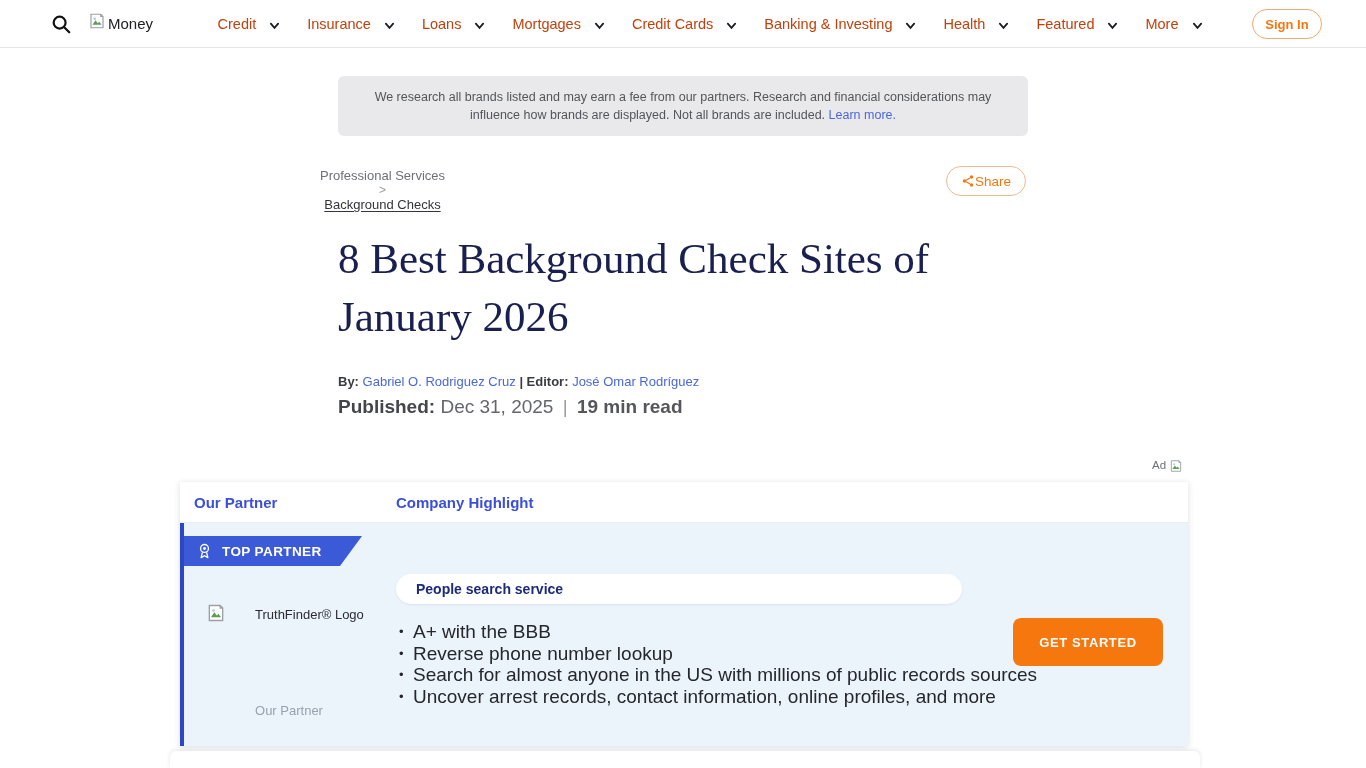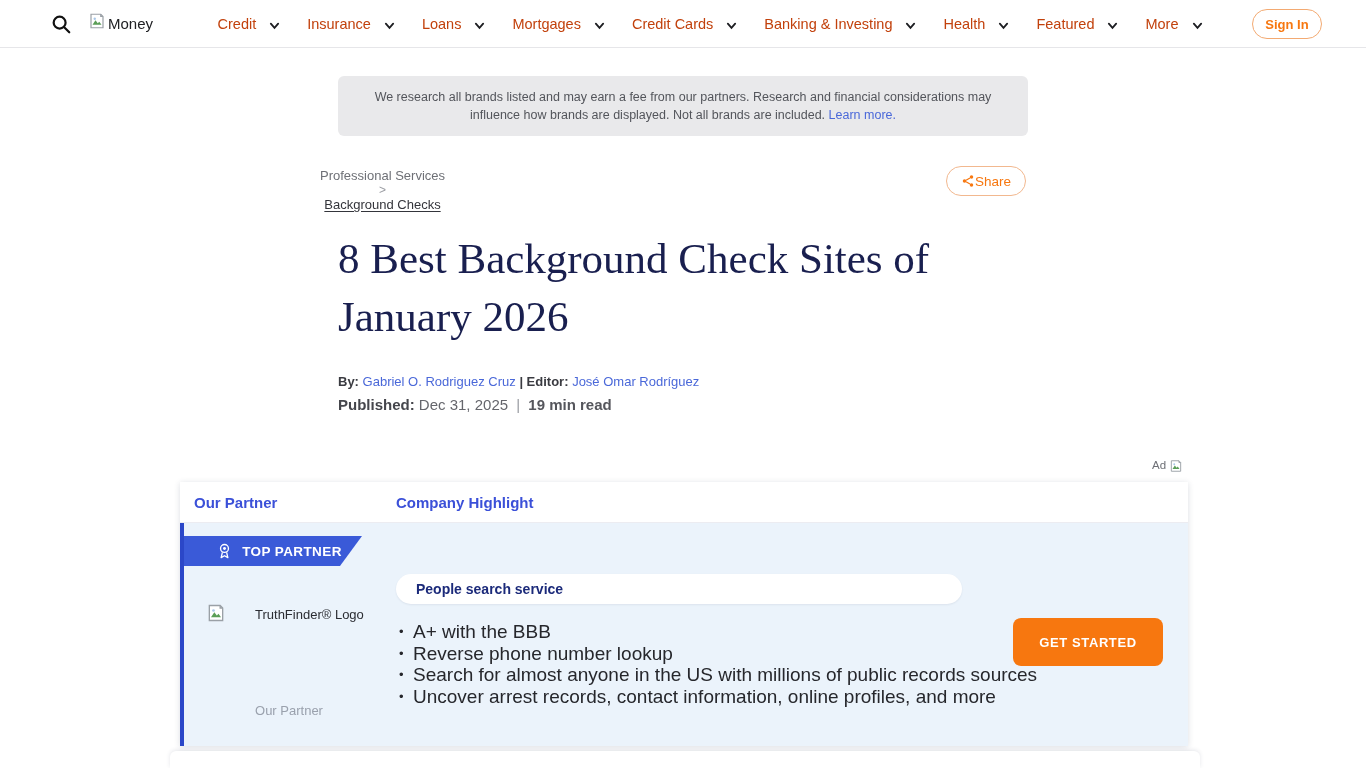--- a/index.html
+++ b/index.html
@@ -37,41 +37,41 @@
     border: 1px solid #f2b88f; border-radius: 16px; background: #fff; display: flex;
     align-items: center; justify-content: center; gap: 0; color: #f7770f; font-size: 13.5px; cursor: pointer; }
 
   
   .title { position: absolute; left: 338px; top: 230px; width: 700px;
     font-family: "Liberation Serif", serif; font-weight: 400; font-size: 43px;
     line-height: 58px; color: #191f4f; }
   .byline { position: absolute; left: 338px; top: 374px; font-size: 13px; color: #3a3b41; }
   .byline .lbl { font-weight: 700; color: #3a3b41; }
   .byline a { color: #4a68d9; text-decoration: none; cursor: pointer; }
-  .publine { position: absolute; left: 338px; top: 396px; font-size: 15px; color: #65666c; }
+  .publine { position: absolute; left: 338px; top: 396px; font-size: 19px; color: #65666c; }
   .publine .lbl { font-weight: 700; color: #45464c; }
   .publine .strong { font-weight: 700; color: #55565c; }
   .publine .pipe { color: #9a9ca2; margin: 0 4px; }
 
   
   .adlabel { position: absolute; left: 1152px; top: 459px; display: flex; align-items: flex-start; gap: 3px;
     font-size: 11.5px; color: #6e7076; }
 
   
   .card { position: absolute; left: 180px; top: 482px; width: 1008px;
     box-shadow: 0 1px 6px rgba(40,50,80,0.16); background: #fff; }
   .card-head { height: 41px; background: #fff; border-bottom: 1px solid #ececf1;
     position: relative; display: flex; align-items: center; }
   .card-head .h1 { position: absolute; left: 14px; font-size: 15px; font-weight: 700; color: #3b50d8; }
   .card-head .h2 { position: absolute; left: 216px; font-size: 15px; font-weight: 700; color: #3b50d8; }
   .card-main { position: relative; height: 223px; background: #ebf3fb; border-left: 4px solid #2b47c8; }
   .badge { position: absolute; left: 0; top: 13px; width: 178px; height: 30px; background: #3a5ad8;
     clip-path: polygon(0 0, 100% 0, calc(100% - 22px) 100%, 0 100%);
     display: flex; align-items: center; gap: 10px; padding-left: 13px;
-    color: #fff; font-size: 13.5px; font-weight: 700; letter-spacing: 0.4px; justify-content: center; }
+    color: #fff; font-size: 13.5px; font-weight: 700; letter-spacing: 0.4px; }
   .tf-logo { position: absolute; left: 22px; top: 80px; display: flex; align-items: center; gap: 29px; }
   .tf-logo span { font-size: 13px; color: #2b2d33; }
   .partner-caption { position: absolute; left: 0; top: 180px; width: 210px; text-align: center;
     font-size: 13px; color: #9aa1ad; }
   .pill { position: absolute; left: 212px; top: 51px; width: 566px; height: 30px; background: #fff;
     border-radius: 16px; box-shadow: 0 1px 2px rgba(40,50,80,0.08); display: flex; align-items: center;
     padding-left: 20px; font-size: 14px; font-weight: 700; color: #1b2a7a; }
   .bullets { position: absolute; left: 212px; top: 98px; list-style: none; }
   .bullets li { position: relative; padding-left: 17px; font-size: 19px; color: #26272c; line-height: 21.5px; }
   .bullets li::before { content: "•"; position: absolute; left: 3px; top: 0; color: #26272c; font-size: 13px; }

